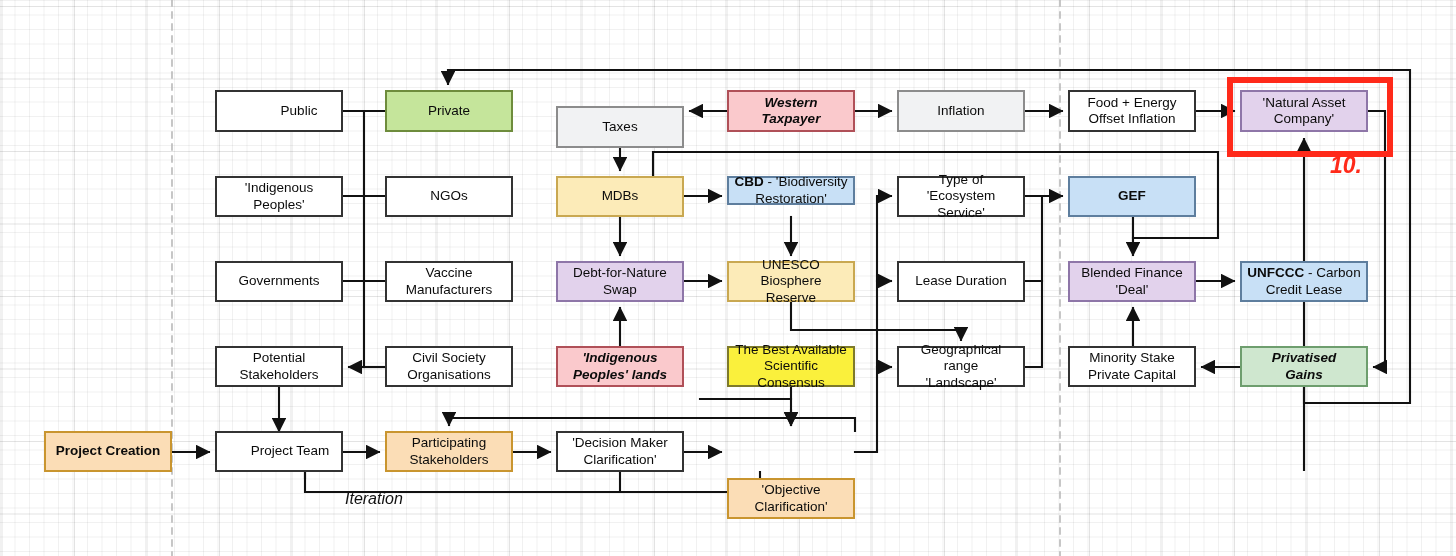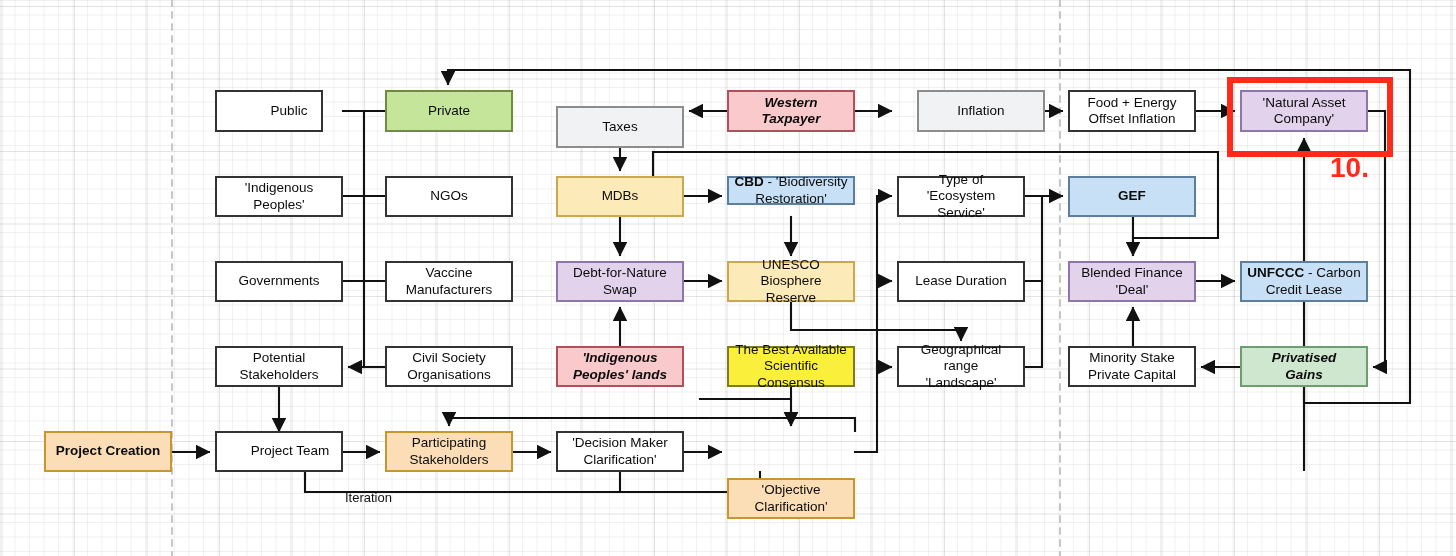--- a/index.html
+++ b/index.html
@@ -36,30 +36,31 @@
   .i{font-style:italic;font-weight:bold;}
   .redring{
     position:absolute;
     border:6px solid #FF2A1A;
     background:transparent;
     z-index:2;
   }
   .marker{
     position:absolute;
     color:#FF2A1A;
-    font-weight:bold;
-    font-size:28px;
+    font-weight:bold;font-style:italic;
+    font-size:23px;
     z-index:4;
   }
   .wirelabel{
     position:absolute;
-    font-size:13px;
+    font-size:16px;
     color:#111;
     background:transparent;
     z-index:4;
+    font-style:italic;
   }
 </style>
 </head>
 <body>
 
 <div id="canvas">
 
   <svg id="wires" viewBox="0 0 1456 556">
     <defs>
       <marker id="ah" viewBox="0 0 10 10" refX="9" refY="5" markerWidth="7" markerHeight="7" orient="auto-start-reverse">
@@ -148,33 +149,33 @@
       <path d="M 449 418 L 855 418 L 855 431"></path>
 
       <path d="M 620 472 L 620 492 L 305 492 L 305 478 L 305 472"></path>
       <path d="M 305 478 L 305 458" marker-end="url(#ah)"></path>
       <path d="M 760 472 L 760 492 L 620 492"></path>
 
     </g>
   </svg>
 
   <div id="nodes-host">
-      <div class="node" style="left: 215px; top: 90px; width: 108px; height: 42px; background: rgb(255, 255, 255); border-color: rgb(51, 51, 51); padding-left: 44px;">
+      <div class="node" style="left: 215px; top: 90px; width: 128px; height: 42px; background: rgb(255, 255, 255); border-color: rgb(51, 51, 51); padding-left: 44px;">
         <span>Public</span>
       </div>
       <div class="node" style="left: 385px; top: 90px; width: 128px; height: 42px; background: rgb(197, 229, 155); border-color: rgb(110, 140, 60);">
         <span>Private</span>
       </div>
       <div class="node" style="left: 556px; top: 90px; width: 128px; height: 42px; background: rgb(241, 242, 243); border-color: rgb(140, 140, 140); margin-top: 16px;">
         <span>Taxes</span>
       </div>
       <div class="node" style="left: 727px; top: 90px; width: 128px; height: 42px; background: rgb(250, 201, 204); border-color: rgb(176, 80, 88);">
         <span class="i">Western<br>Taxpayer</span>
       </div>
-      <div class="node" style="left: 897px; top: 90px; width: 128px; height: 42px; background: rgb(241, 242, 243); border-color: rgb(140, 140, 140); margin-left: 20px;">
+      <div class="node" style="left: 897px; top: 90px; width: 128px; height: 42px; background: rgb(241, 242, 243); border-color: rgb(140, 140, 140);">
         <span>Inflation</span>
       </div>
       <div class="node" style="left: 1068px; top: 90px; width: 128px; height: 42px; background: rgb(255, 255, 255); border-color: rgb(51, 51, 51);">
         <span>Food + Energy<br>Offset Inflation</span>
       </div>
       <div class="node" style="left: 1240px; top: 90px; width: 128px; height: 42px; background: rgb(226, 210, 236); border-color: rgb(142, 118, 168);">
         <span>'Natural Asset<br>Company'</span>
       </div>
       <div class="node" style="left: 215px; top: 176px; width: 128px; height: 41px; background: rgb(255, 255, 255); border-color: rgb(51, 51, 51);">
         <span>'Indigenous Peoples'</span>

